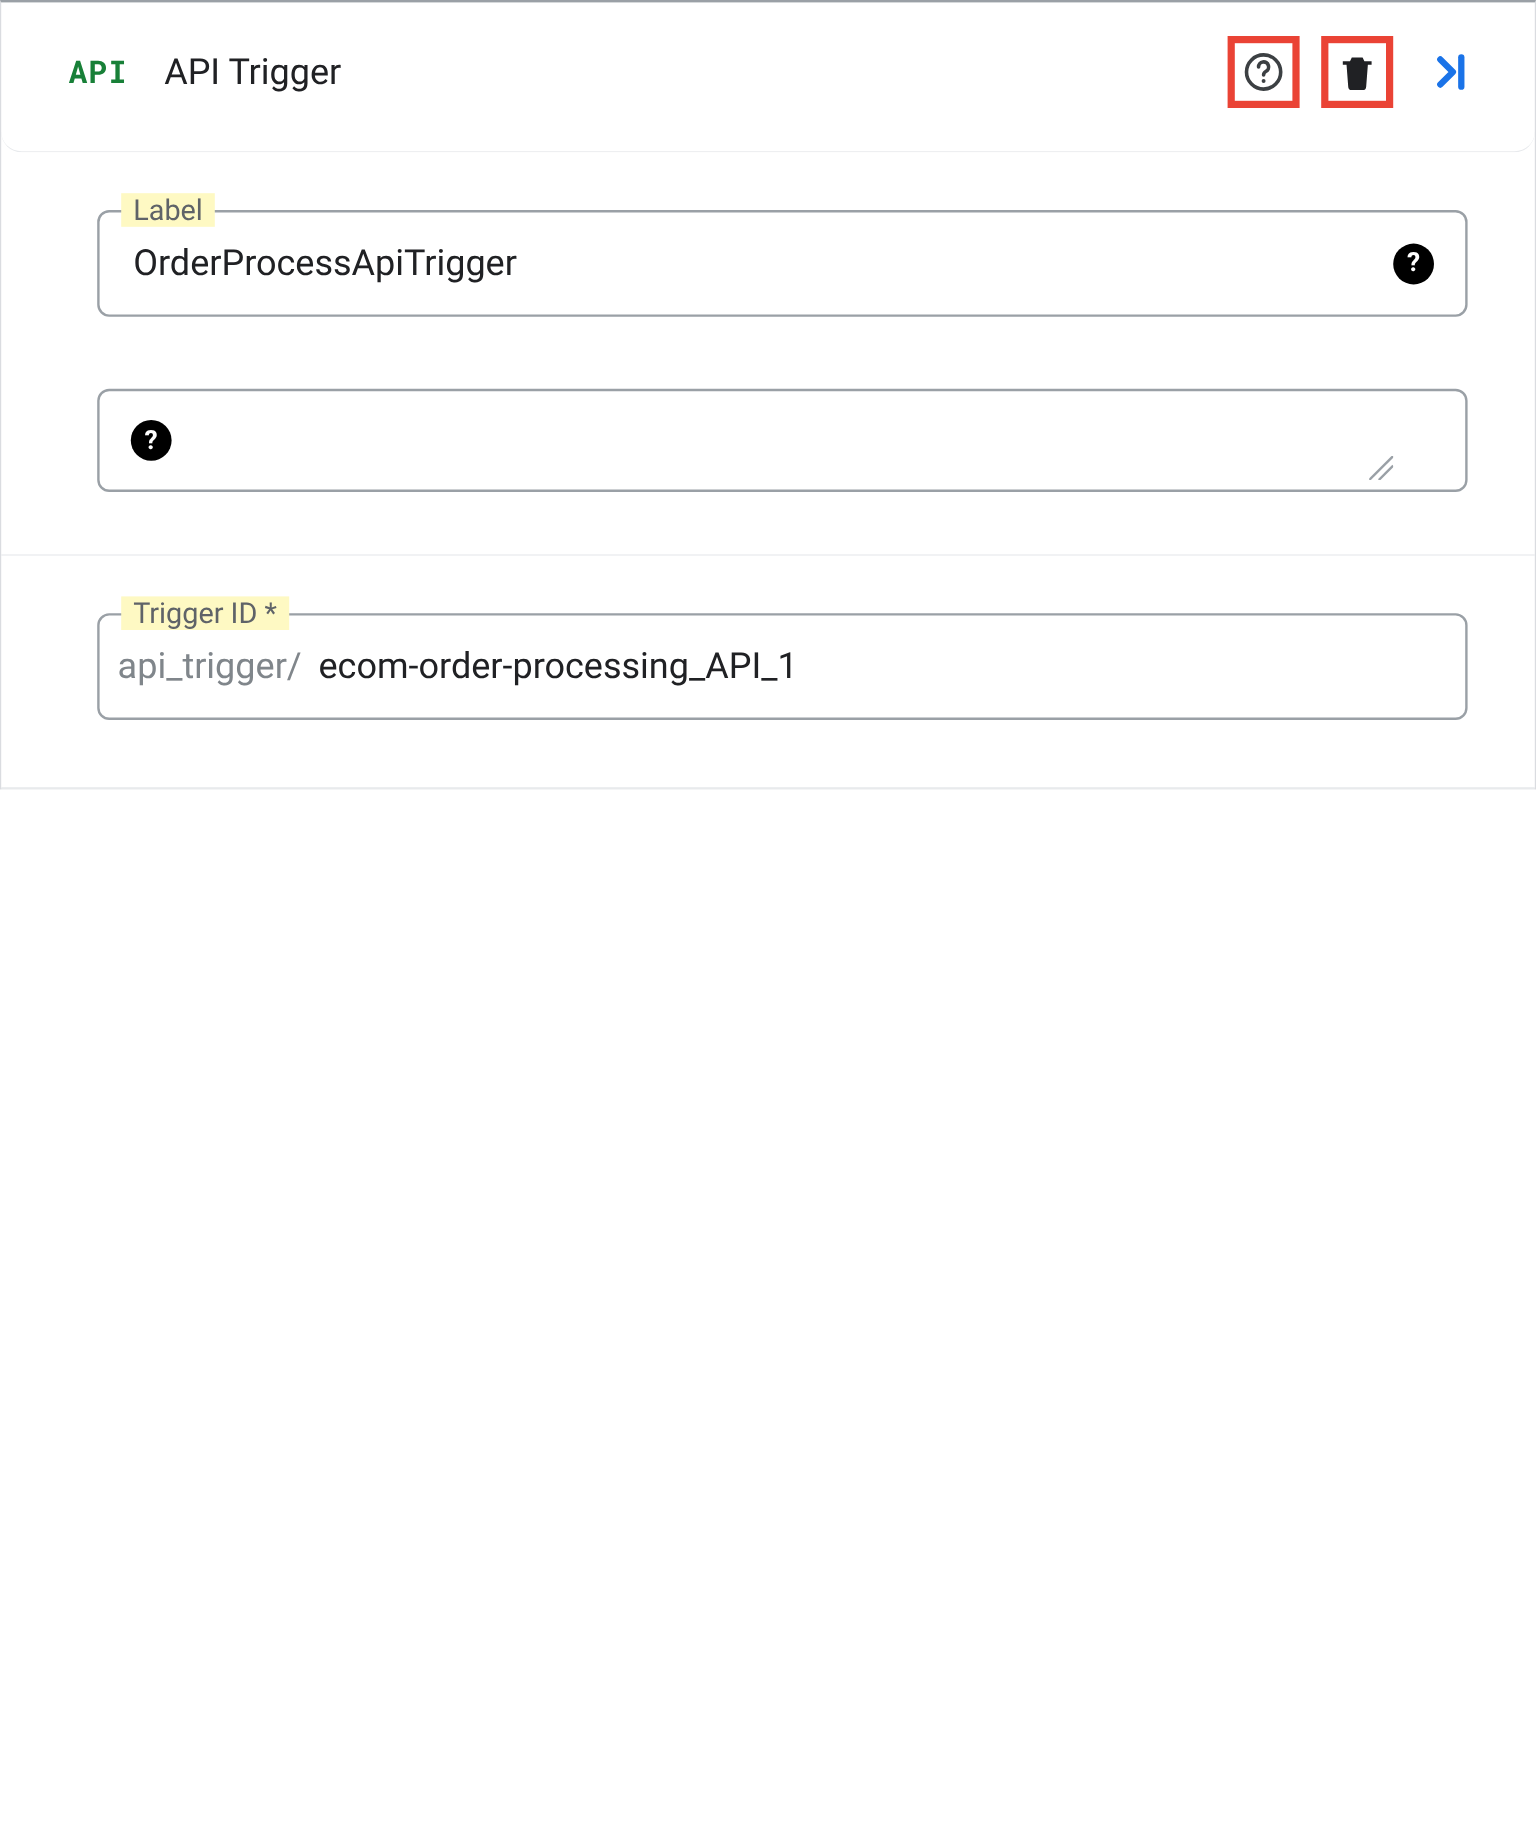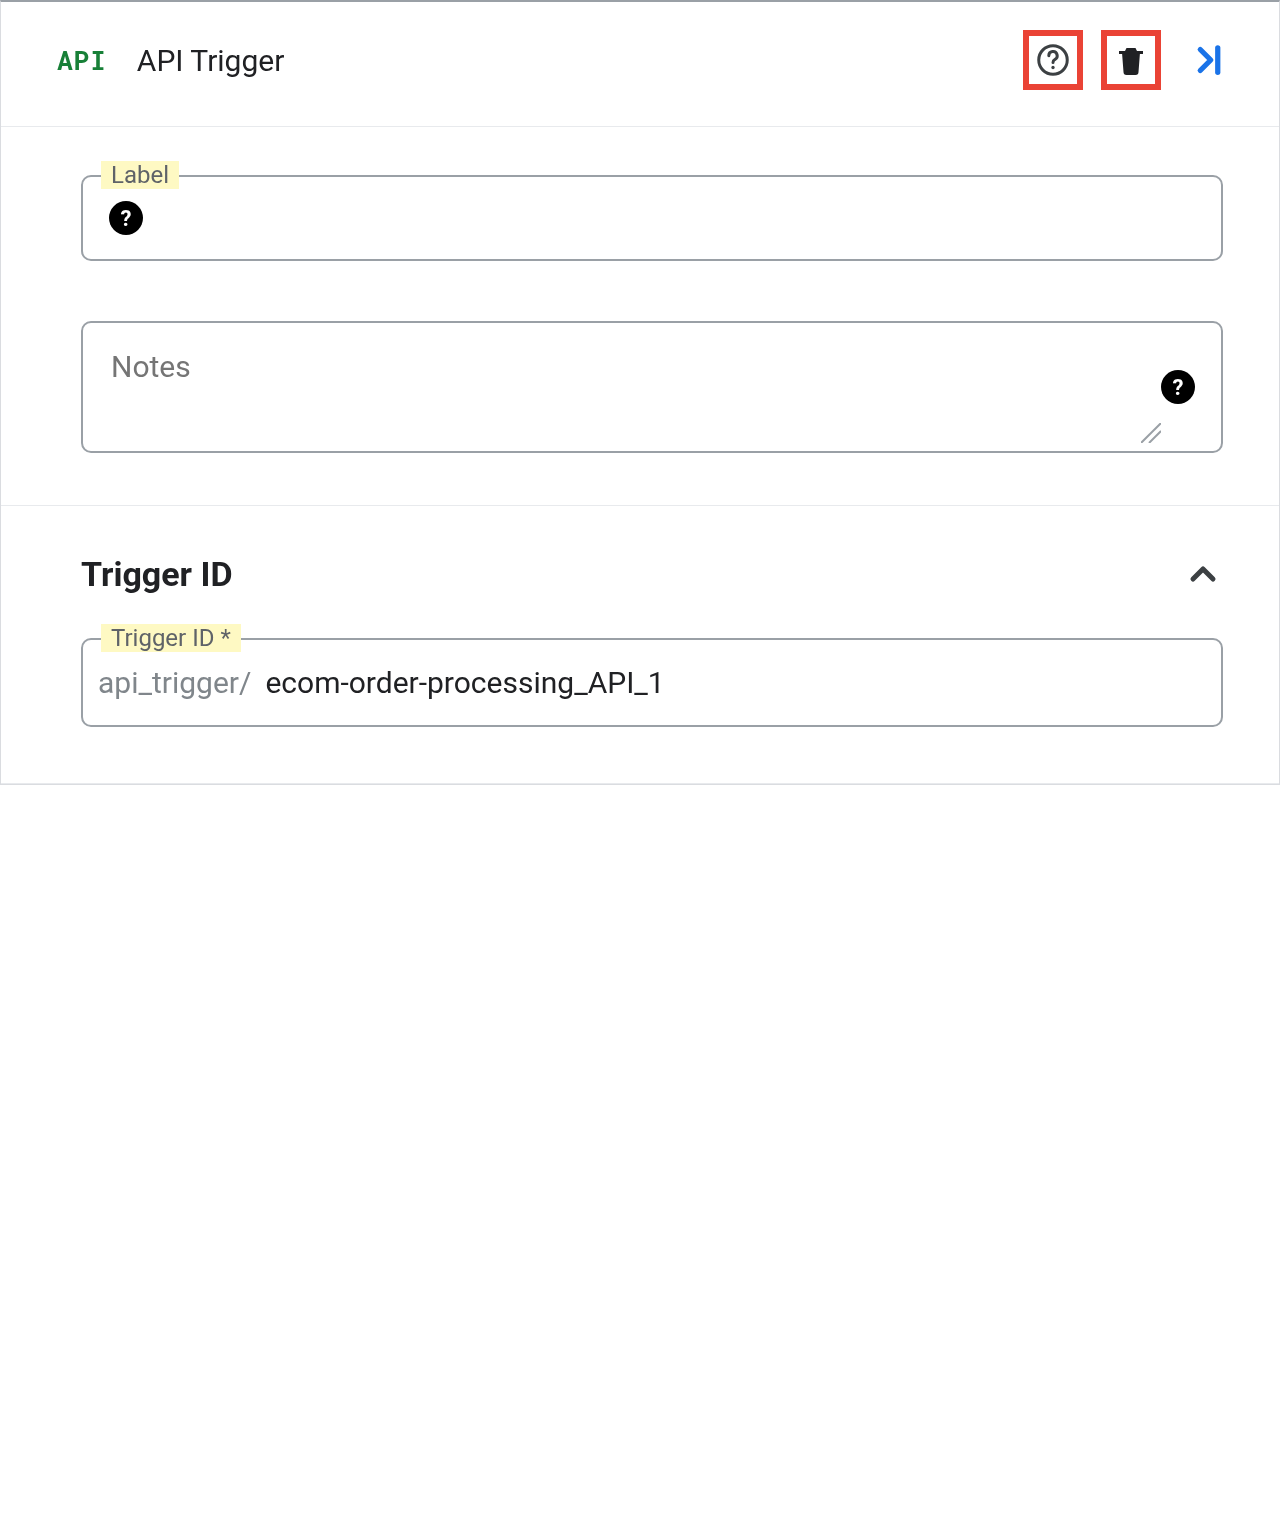--- a/index.html
+++ b/index.html
@@ -13,20 +13,21 @@
     width: 1280px;
     border: 1px solid #dadce0;
     border-top: 2px solid #9aa0a6;
   }
 
   
   .hdr {
     display: flex; align-items: center;
     padding: 28px 40px 36px 56px;
     border-bottom: 1px solid #e8eaed;
+    border-radius: 17px;
   }
   .api-badge {
     font-family: "Roboto Mono", Menlo, Consolas, monospace;
     font-weight: 700;
     color: #188038;
     font-size: 26px;
     letter-spacing: 1px;
     margin-right: 30px;
   }
   .hdr-title {
@@ -142,40 +143,34 @@
           <line x1="17" y1="5" x2="17" y2="19"></line>
         </svg>
       </button>
     </div>
   </div>
 
   <div class="section" id="sec-general">
 
     <div class="field">
       <span class="float-label">Label</span>
+      <input type="text" value="OrderProcessApiTrigger" style="">
       <span class="help-dot">?</span>
     </div>
 
     <div class="field">
-      <textarea class="placeholder-like" placeholder="Notes" style=""></textarea>
       <span class="help-dot">?</span>
       <svg class="resize-grip" viewBox="0 0 10 10" stroke="#9aa0a6" stroke-width="1">
         <line x1="0" y1="10" x2="10" y2="0"></line>
           <line x1="4" y1="10" x2="10" y2="4"></line>
       </svg>
     </div>
   </div>
 
   <div class="section" id="sec-trigger">
-    <div class="sec-head">
-      <span class="sec-title">Trigger ID</span>
-      <svg class="chev" viewBox="0 0 24 24" fill="none" stroke="currentColor" stroke-width="3" stroke-linecap="round" stroke-linejoin="round">
-          <polyline points="6 15 12 9 18 15"></polyline>
-        </svg>
-    </div>
 
     <div class="field">
       <span class="float-label">Trigger ID *</span>
       <span class="prefix">api_trigger/</span>
       <input type="text" value="ecom-order-processing_API_1" style="">
     </div>
   </div>
 
 
 </div>

